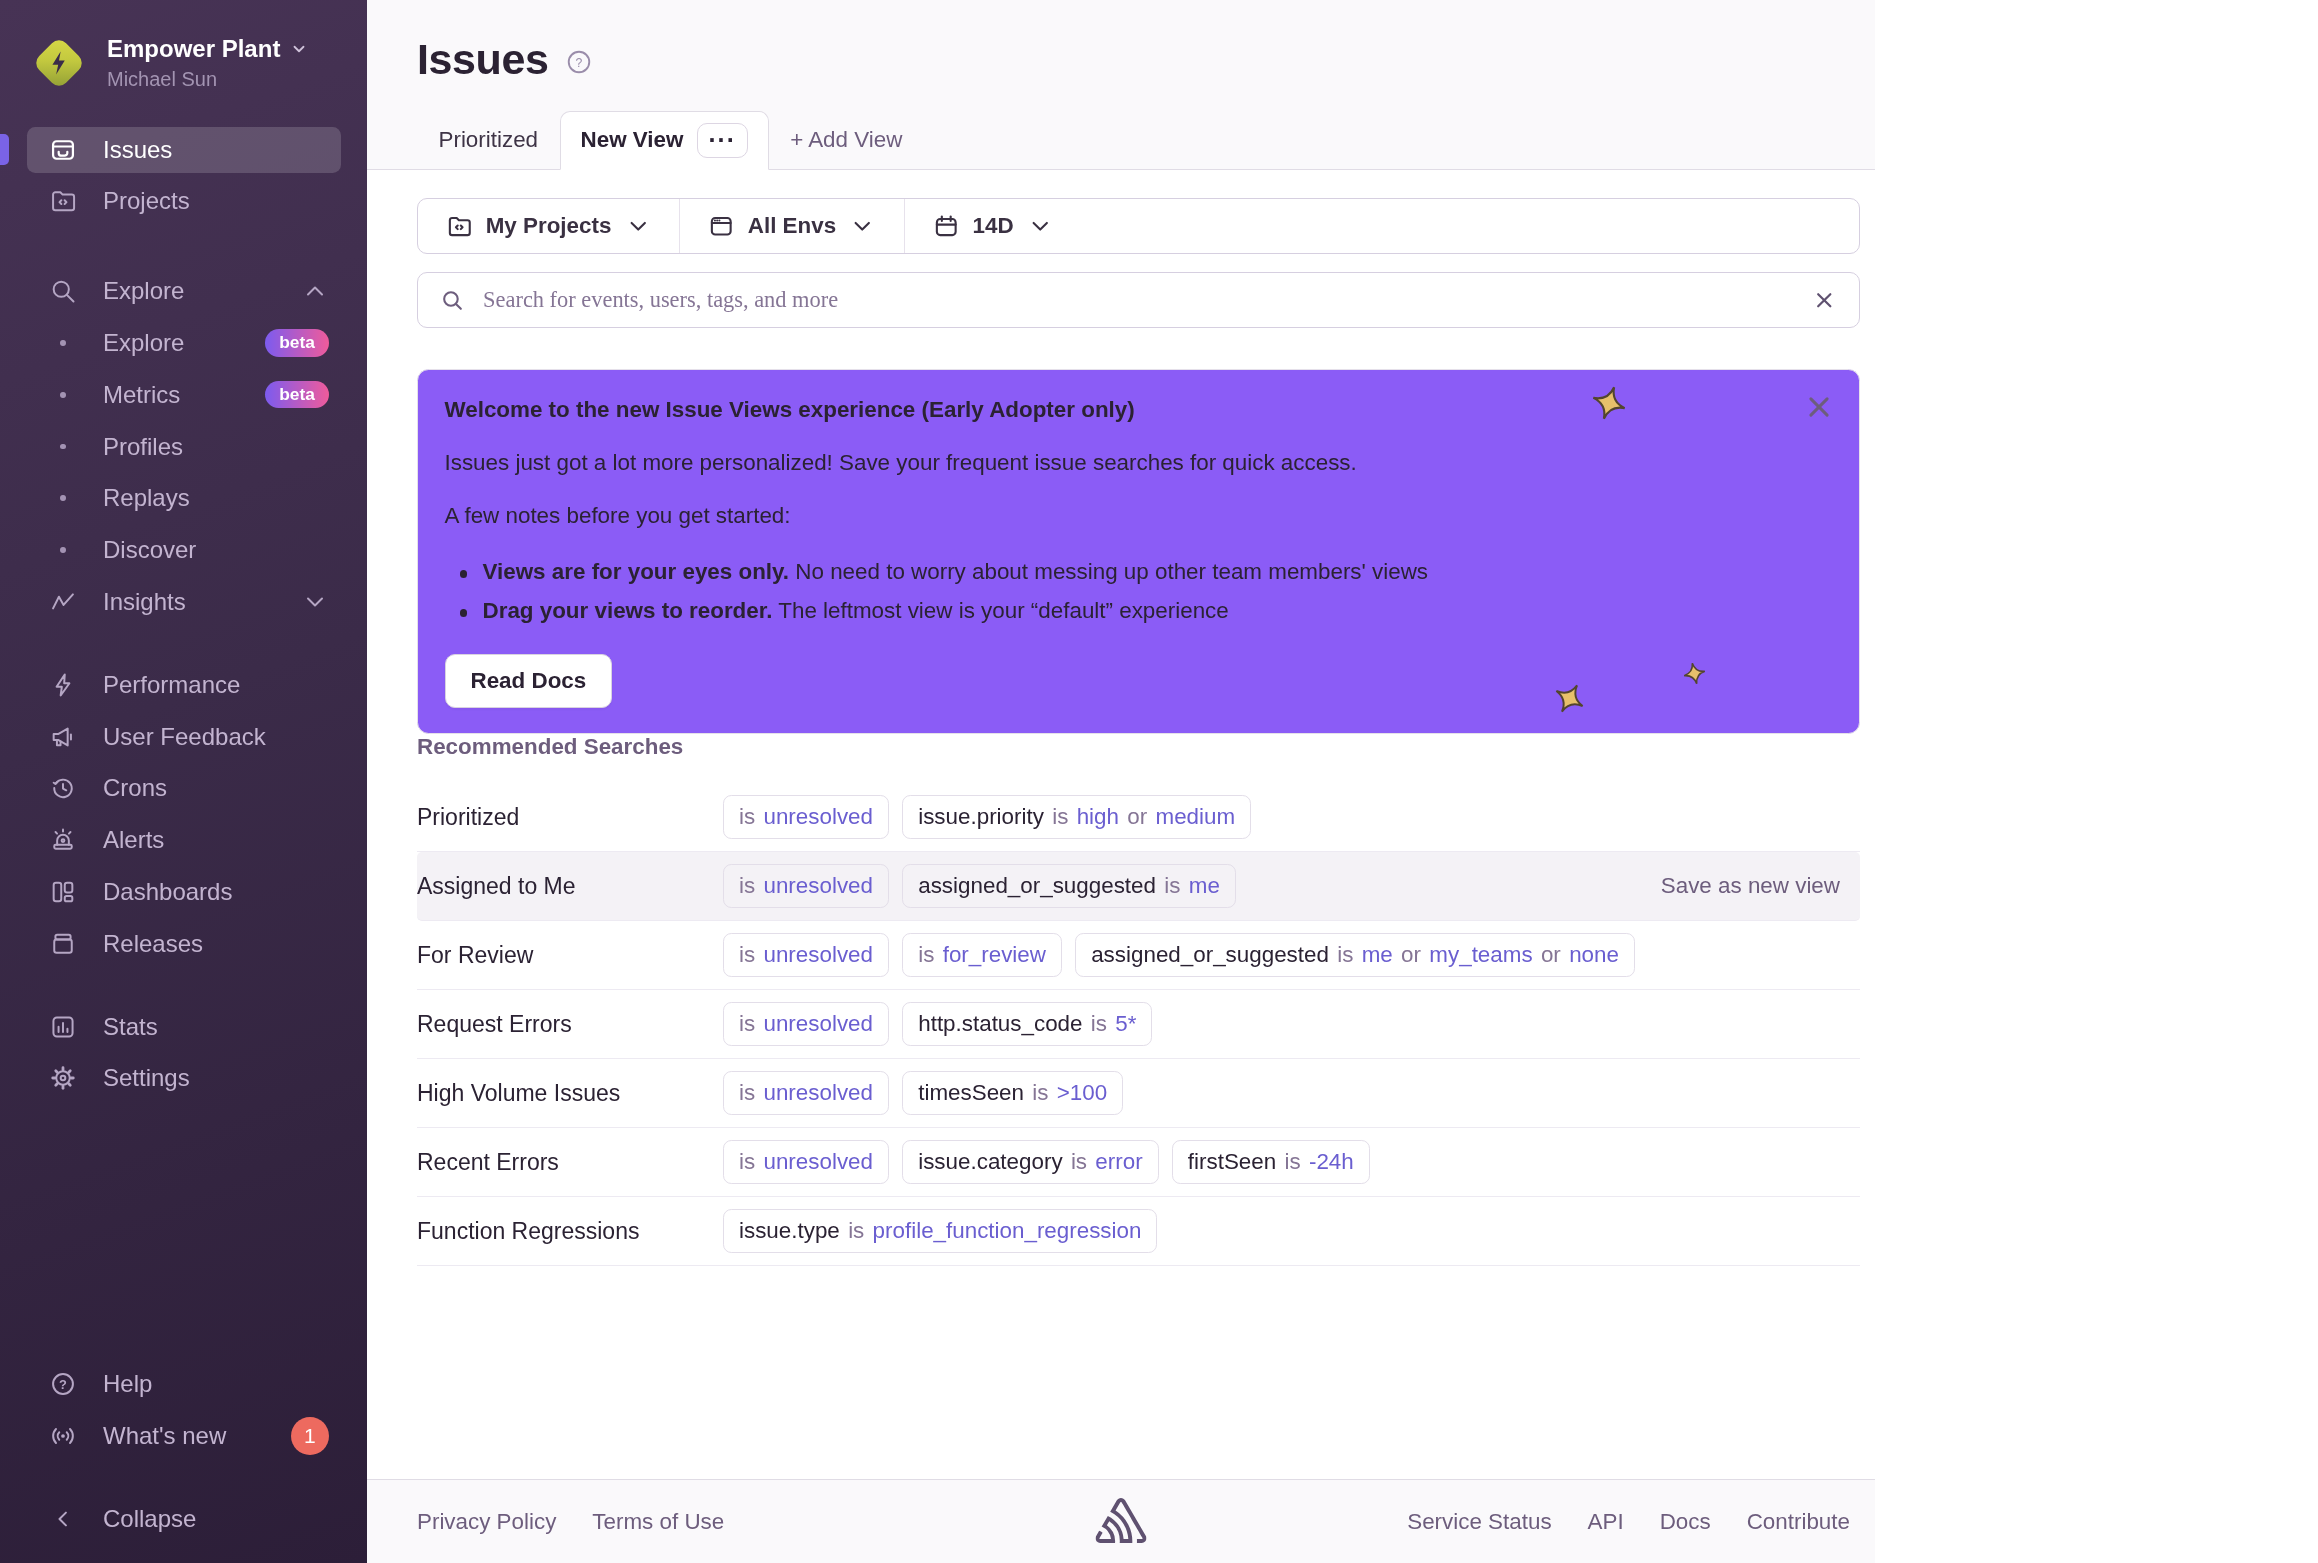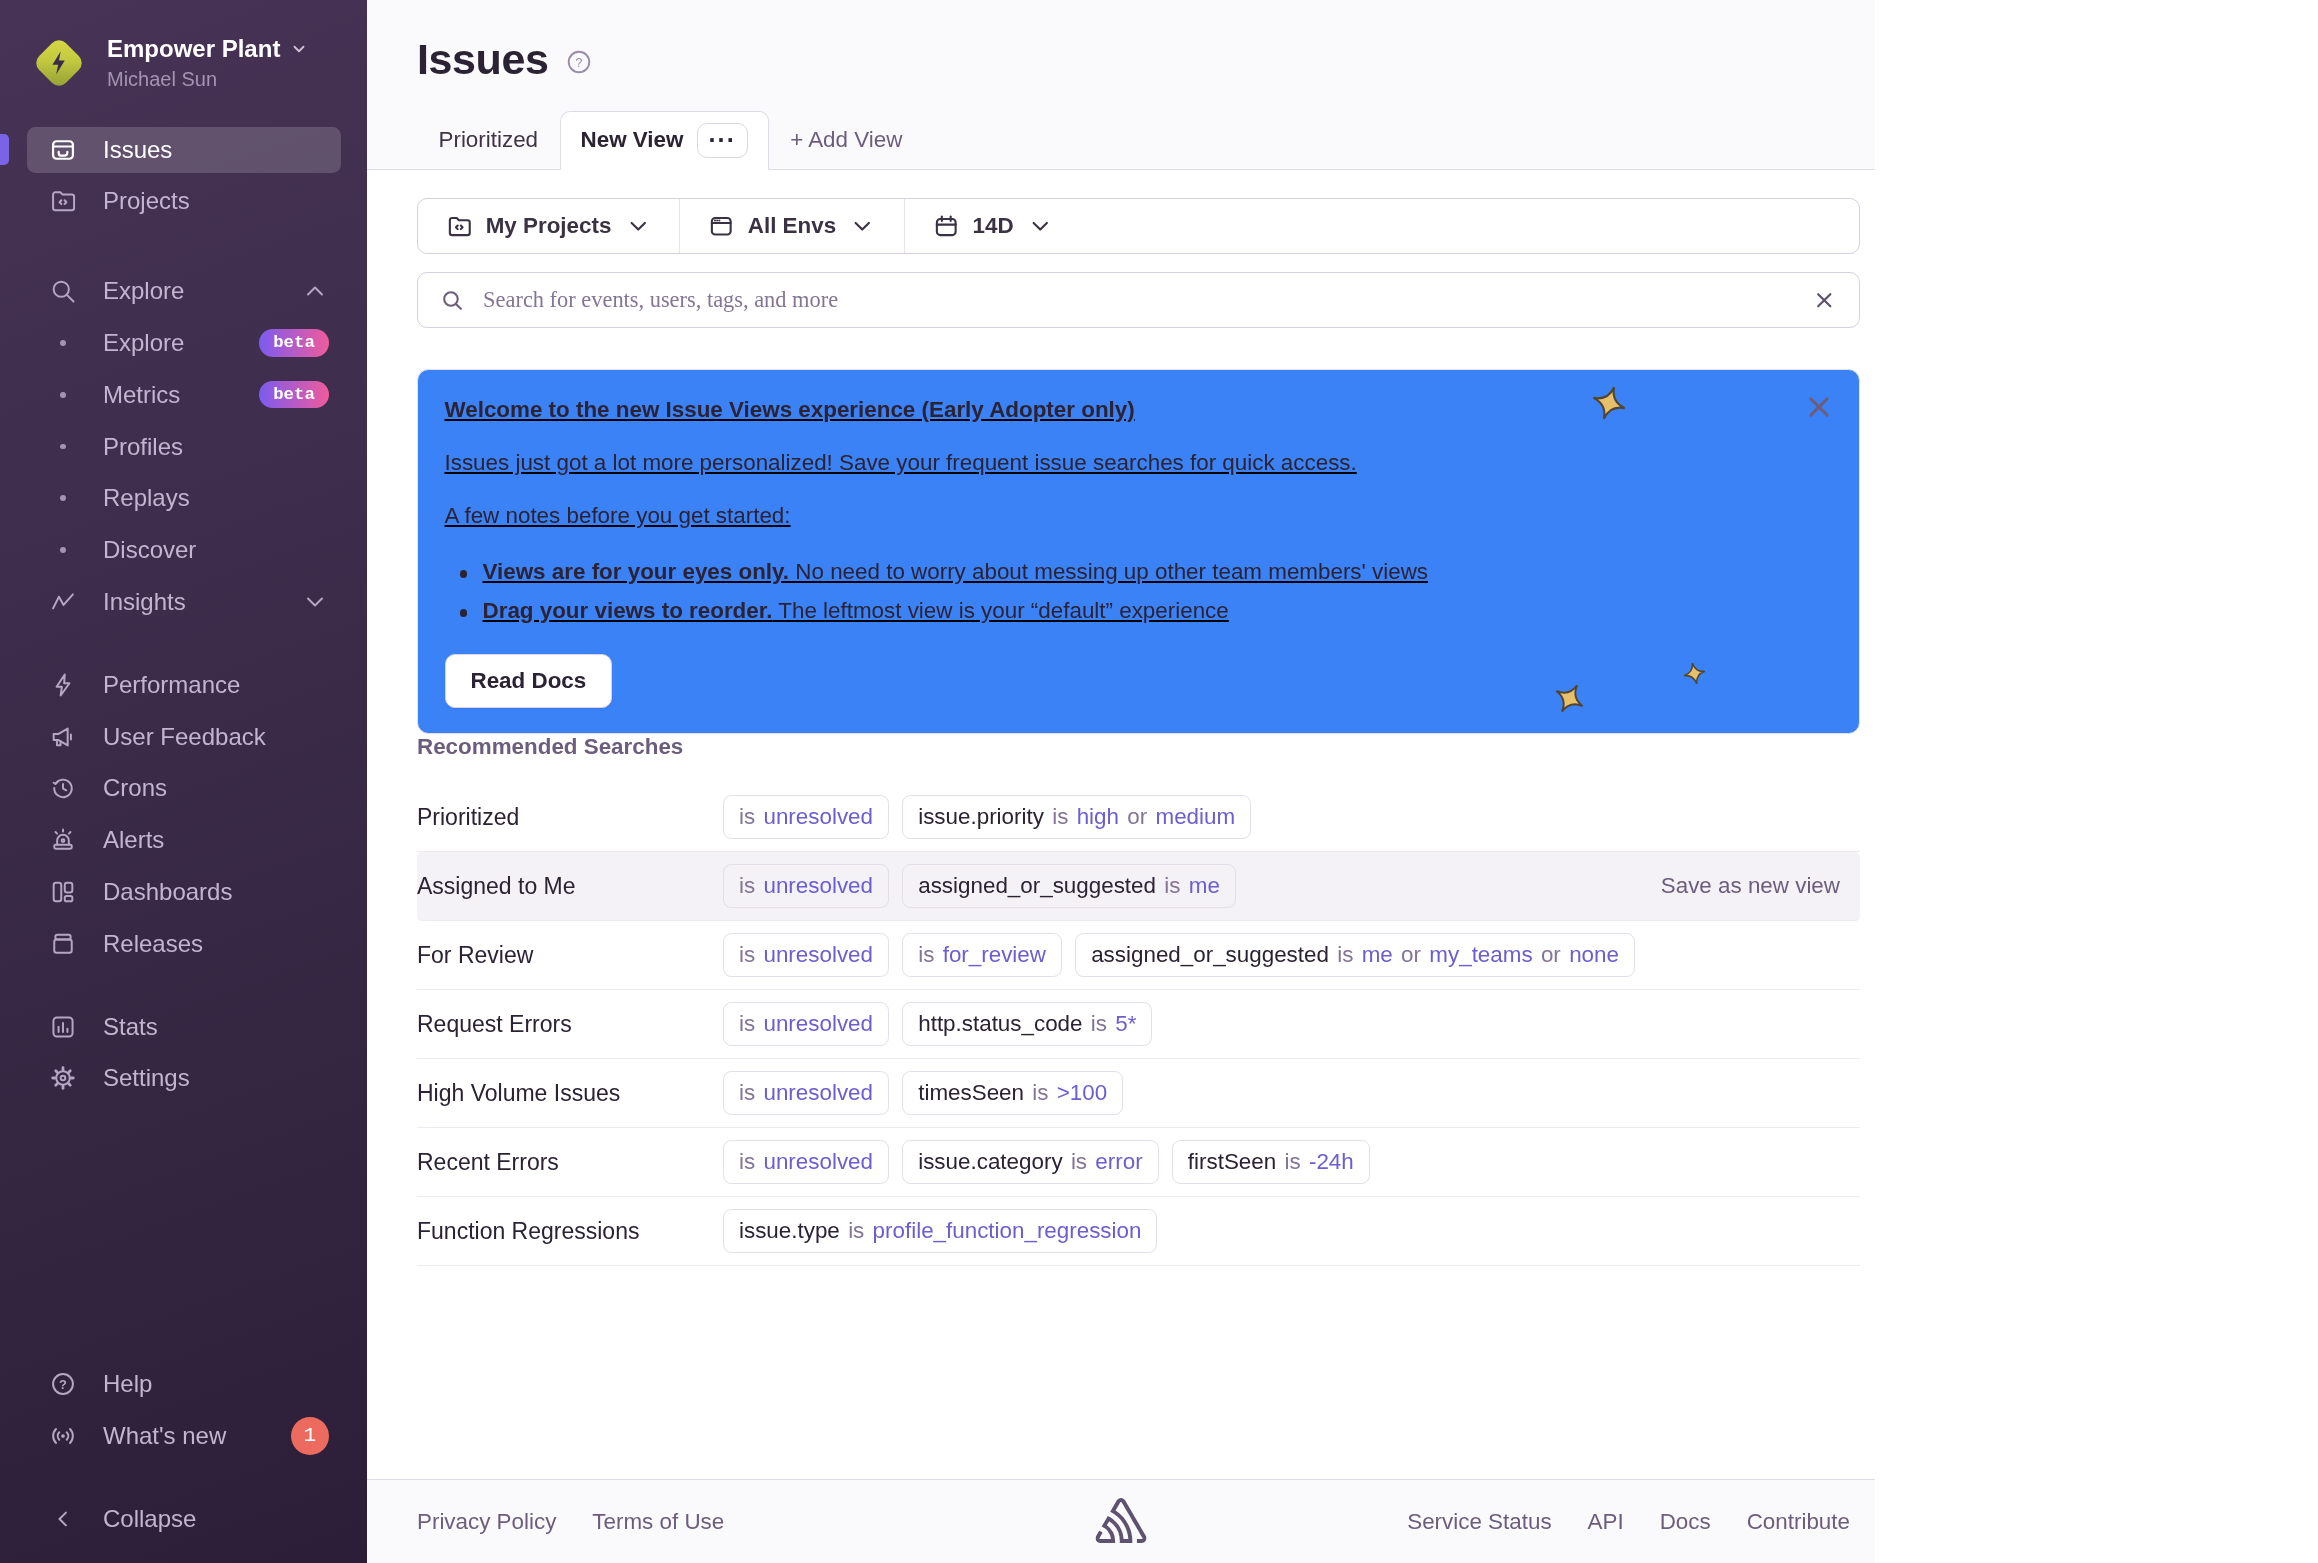--- a/index.html
+++ b/index.html
@@ -26,21 +26,21 @@
     padding:0 11.6px 0 21.5px;border-radius:8.3px;font-size:24px;color:#c3b4d0;cursor:pointer;}
   .nav-item .ico{width:30px;height:30px;flex:0 0 30px;display:flex;align-items:center;justify-content:center;}
   .nav-item svg{width:28px;height:28px;stroke:#b5a6c4;stroke-width:1.7;fill:none;stroke-linecap:round;stroke-linejoin:round;}
   .nav-item.active{background:rgba(255,255,255,0.16);color:#fff;font-weight:500;}
   .nav-item.active svg{stroke:#fff;stroke-width:1.9;}
   .accent-bar{position:absolute;left:-26.5px;top:7.5px;width:9px;height:31px;background:#7a63e6;border-radius:0 5px 5px 0;}
   .dot{width:5.8px;height:5.8px;border-radius:50%;background:#a393b3;margin:0 auto;}
   .spacer-sm{height:38px;flex:0 0 auto;}
   .spacer-md{height:31px;flex:0 0 auto;}
   .grow{flex:1 1 auto;}
-  .right-slot{margin-left:auto;display:flex;align-items:flex-start;font-family:Liberation Mono, monospace;}
+  .right-slot{margin-left:auto;display:flex;align-items:flex-start;}
   .beta{background:linear-gradient(90deg,#7c5bef 0%,#ef5b9b 100%);color:#fff;font-size:17.4px;font-weight:700;
     padding:5px 14px;border-radius:827px;line-height:1;}
   .count-badge{width:38px;height:38px;border-radius:50%;background:#ed6a5f;color:#fff;font-size:21px;
     display:flex;align-items:center;justify-content:center;font-weight:500;}
   .collapse-row{margin-bottom:21.5px;}
 
   
   .main{flex:1 1 auto;display:flex;flex-direction:column;min-width:0;background:#fff;}
   .page-header{background:#faf9fb;padding:35px 15px 0 50px;border-bottom:0.8px solid #e0dce5;flex:0 0 auto;}
   .title-row{display:flex;align-items:center;gap:16.6px;}
@@ -65,22 +65,22 @@
   .filter-seg + .filter-seg{border-left:0.8px solid #e7e2ec;}
   .filter-seg svg{width:26.5px;height:26.5px;stroke:#3a3142;stroke-width:1.9;fill:none;stroke-linecap:round;stroke-linejoin:round;}
   .filter-seg .chev{stroke:#3a3142;}
   .search-bar{flex:1 1 auto;display:flex;align-items:center;gap:16.6px;height:56px;background:#fff;
     border:0.8px solid #d6cfe0;border-radius:10px;padding:0 21.5px;}
   .search-bar svg{width:25px;height:25px;stroke:#6d5d7d;stroke-width:2;fill:none;stroke-linecap:round;}
   .search-input{flex:1;border:none;outline:none;font-size:22.4px;color:#2b2233;font-family:Liberation Serif, serif;background:transparent;}
   .search-input::placeholder{color:#857595;}
 
   
-  .banner{position:relative;margin-top:41px;background:#3b82f6;border:0.8px solid #e5e0ea;border-radius:11.6px;
-    padding:26.5px 33px 25px 26.5px;text-decoration:underline;}
+  .banner{position:relative;margin-top:41px;background:#8b5cf6;border:0.8px solid #e5e0ea;border-radius:11.6px;
+    padding:26.5px 33px 25px 26.5px;}
   .banner-title{font-size:22.4px;font-weight:700;color:#2b2233;}
   .banner-line{font-size:22.4px;color:#2b2233;margin-top:27px;}
   .banner-bullets{margin:30px 0 0 0;padding:0;list-style:none;}
   .banner-bullets li{position:relative;font-size:22.4px;color:#2b2233;padding-left:38px;margin-top:13.2px;}
   .banner-bullets li:first-child{margin-top:0;}
   .banner-bullets li::before{content:"";position:absolute;left:15px;top:11.6px;width:7.5px;height:7.5px;border-radius:50%;background:#2b2233;}
   .read-docs{display:inline-block;margin-top:30px;background:#fff;border:0.8px solid #d9d2e0;border-radius:10px;
     padding:13.2px 25px;font-size:22.4px;font-weight:700;color:#2b2233;cursor:pointer;box-shadow:0 1.7px 1.7px rgba(43,34,51,0.04);}
   .banner-close{position:absolute;top:21.5px;right:25px;width:30px;height:30px;cursor:pointer;}
   .banner-close svg{width:30px;height:30px;stroke:#6d5d7d;stroke-width:2.4;stroke-linecap:round;}

